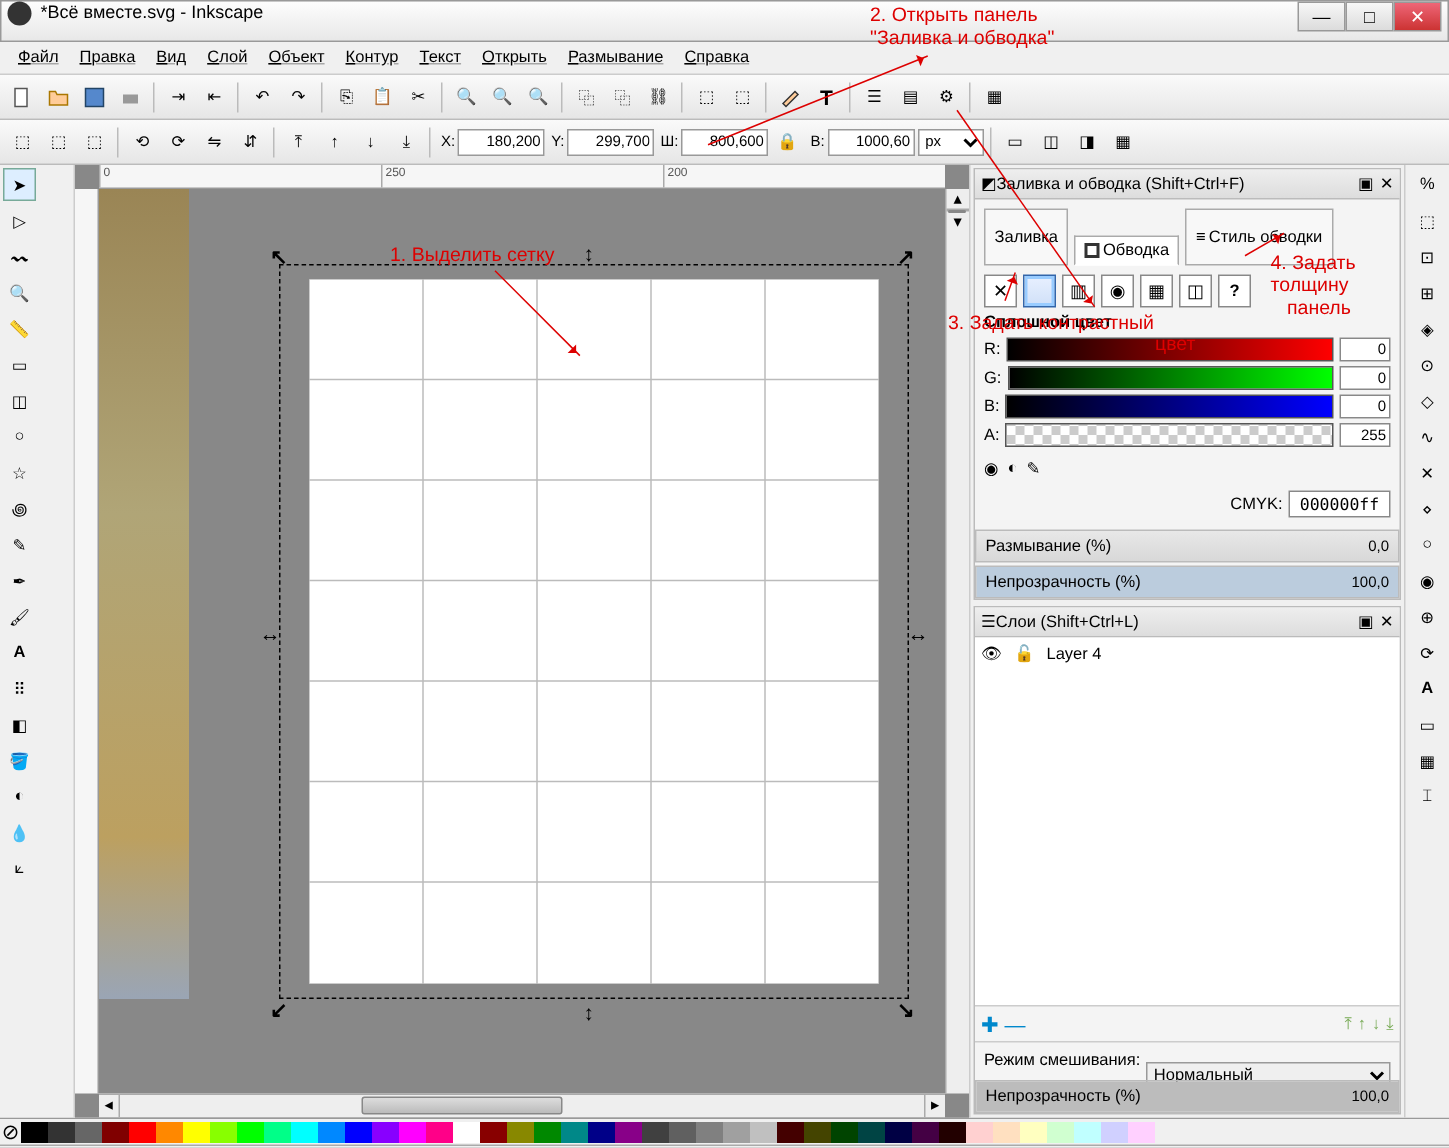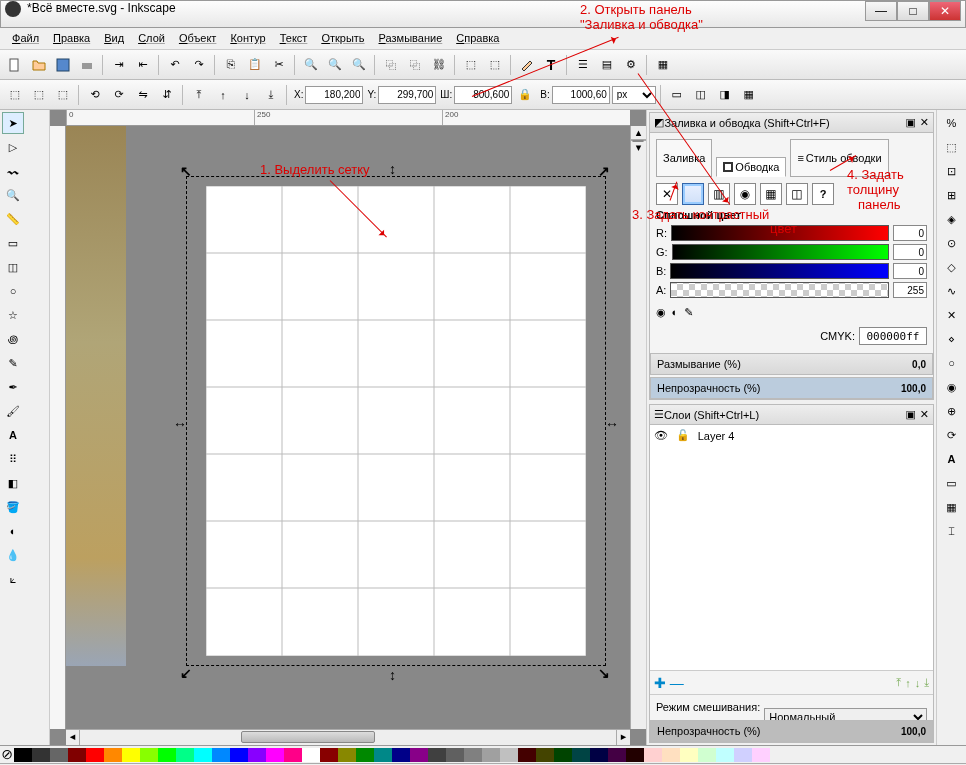--- a/index.html
+++ b/index.html
@@ -58,21 +58,21 @@
 .crow { display:flex; align-items:center; gap:4px; margin:3px 0;}
 .cslider { flex:1; height:16px; border:1px solid #555;}
 .cslider.r { background:linear-gradient(to right,#000,#f00);}
 .cslider.g { background:linear-gradient(to right,#000,#0f0);}
 .cslider.b { background:linear-gradient(to right,#000,#00f);}
 .cslider.a { background:repeating-conic-gradient(#ccc 0 25%,#fff 0 50%) 0/12px 12px;}
 .cval { width:34px; height:16px; border:1px solid #888; background:#fff; text-align:right; padding:0 2px; font-size:10px;}
 .rgbarow { display:flex; align-items:center; gap:4px; margin-top:8px; justify-content:flex-end;}
 .rgbaval { width:68px; height:18px; border:1px solid #888; background:#fff; padding:0 4px; font-family:monospace;text-align:center;}
 .sliderrow { height:22px; background:linear-gradient(#e8e8e8,#d8d8d8); border:1px solid #bbb; margin-top:2px; display:flex; align-items:center; padding:0 6px; font-size:11px;justify-content:flex-end;}
-.sliderrow .val { font-size:10px;font-weight:bold;}
+.sliderrow .val { font-size:10px;}
 .sliderrow .lbl { flex:1;}
 
 .layers-body { min-height:60px; }
 .layer-row { display:flex; align-items:center; gap:8px; padding:4px;}
 .layer-ctrl { height:24px; background:#f4f4f4; border-top:1px solid #ccc; display:flex; align-items:center; padding:0 4px; gap:4px;}
 .blend-row { height:24px; display:flex; align-items:center; padding:0 6px; gap:4px; border-top:1px solid #ccc;}
 
 .snap { width:30px; background:#f0f0f0; border-left:1px solid #ccc; display:flex; flex-direction:column; align-items:center; padding:2px; gap:2px;}
 
 .palette { height:18px; display:flex; border-top:1px solid #999;}

